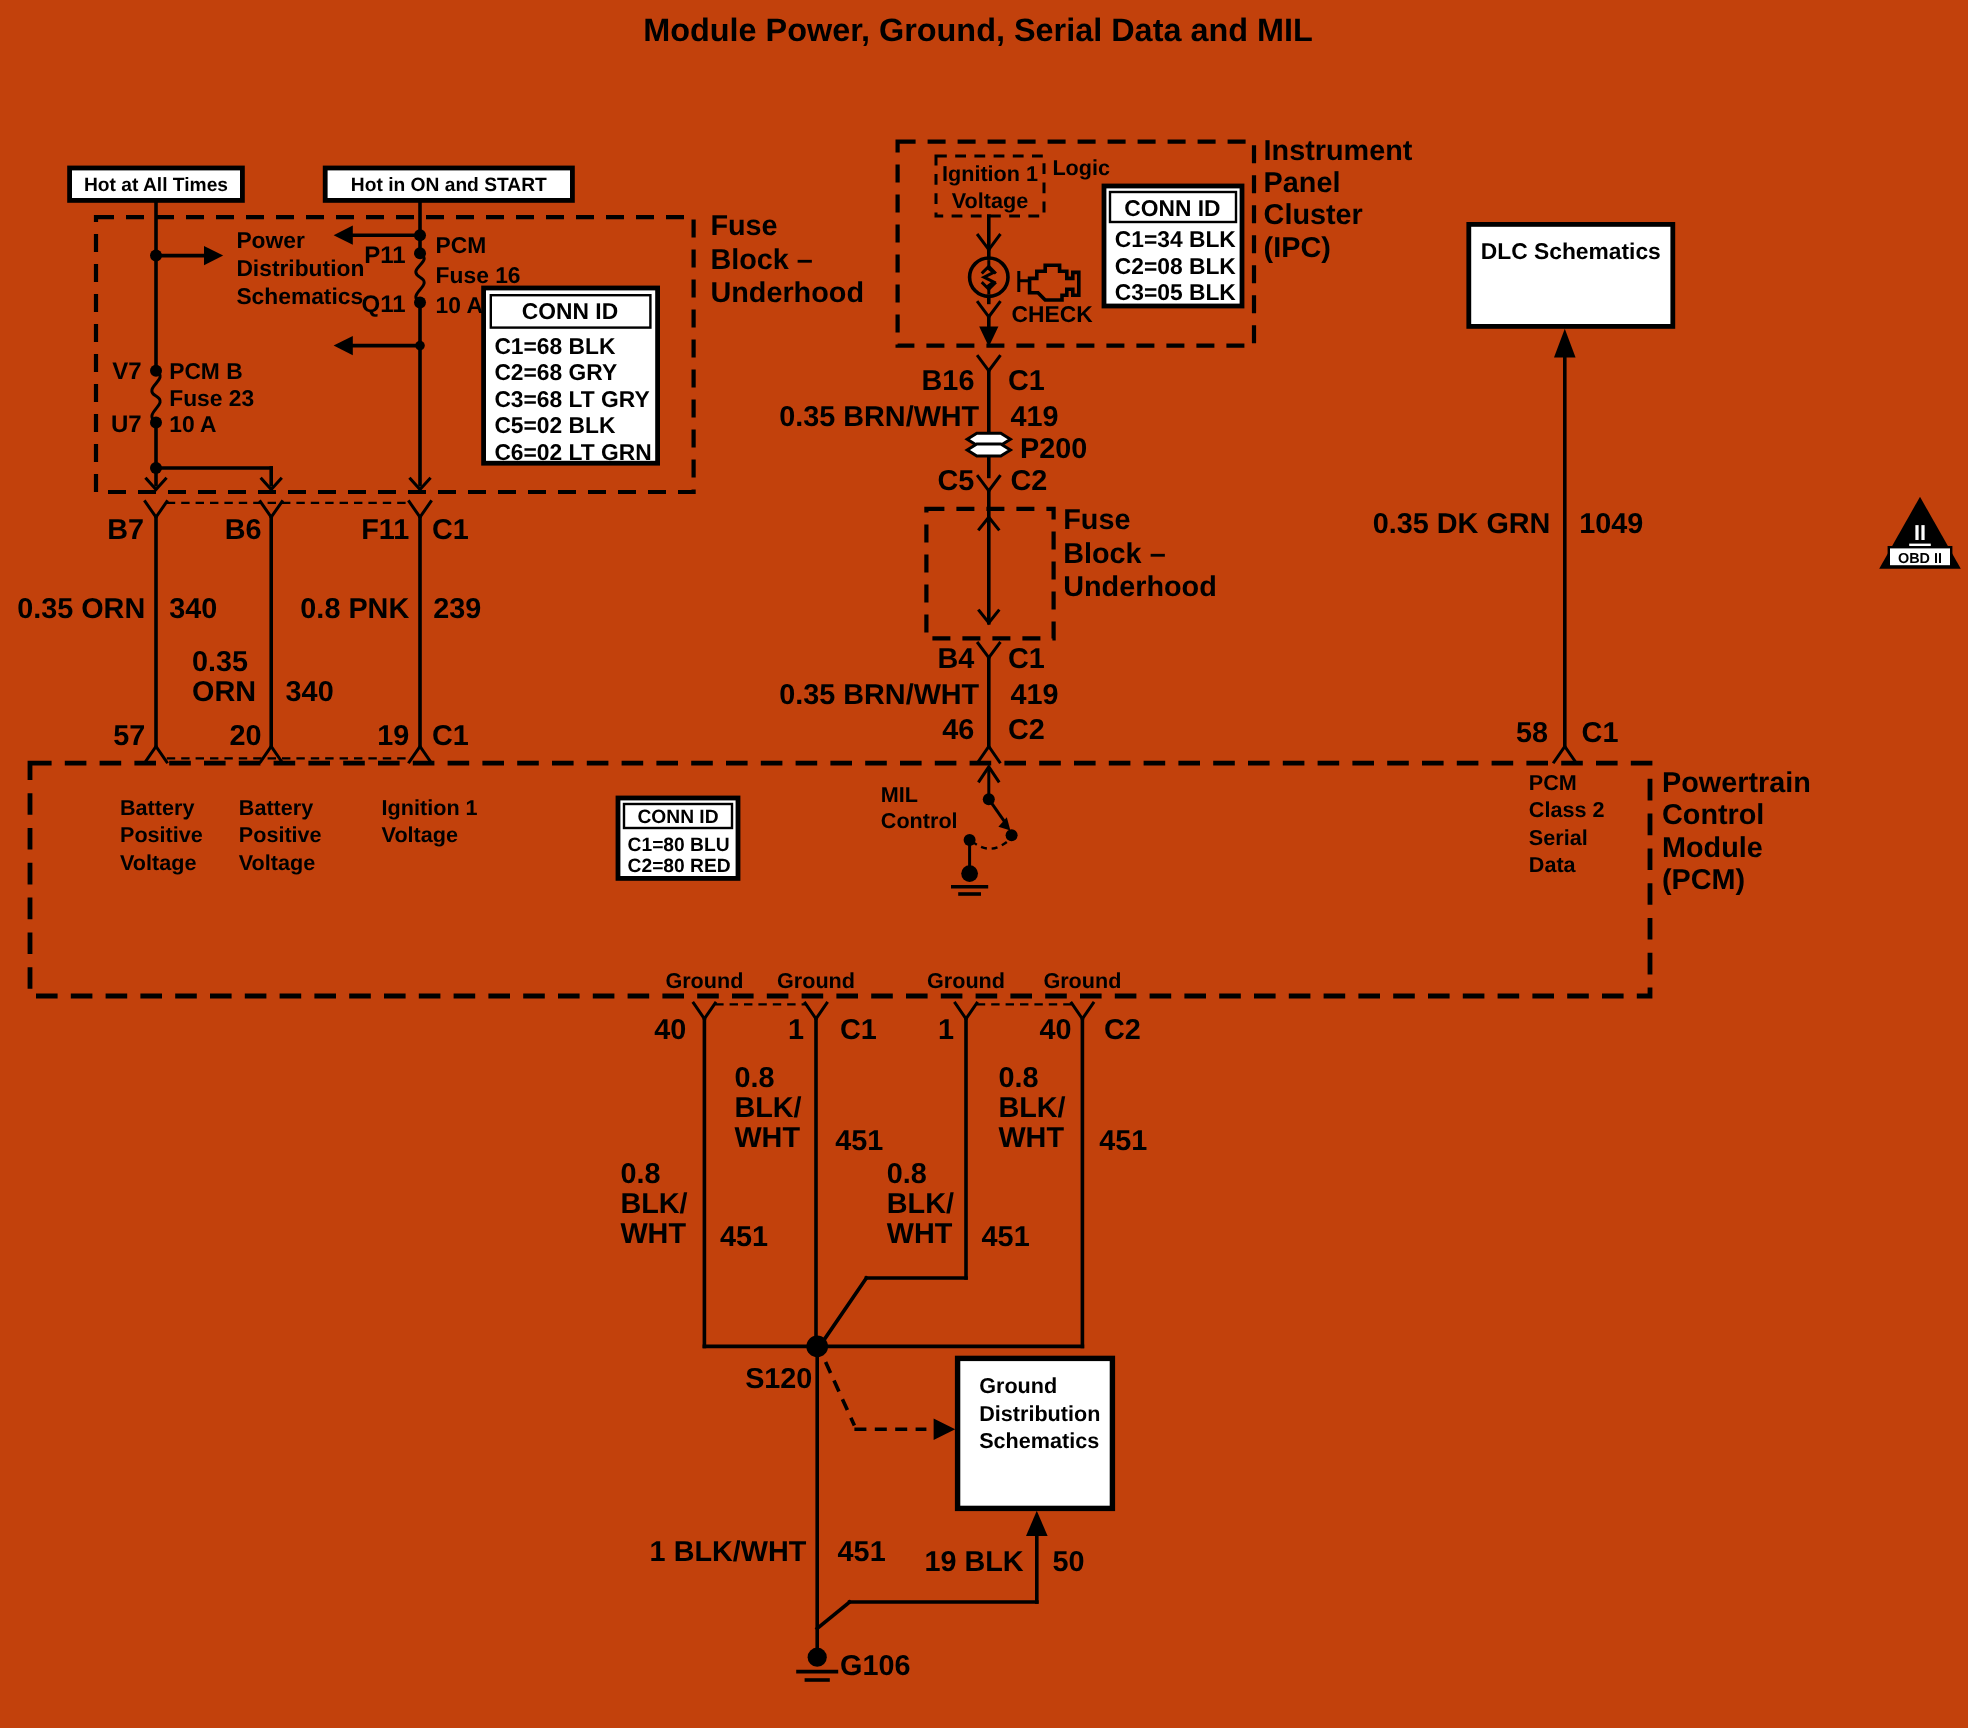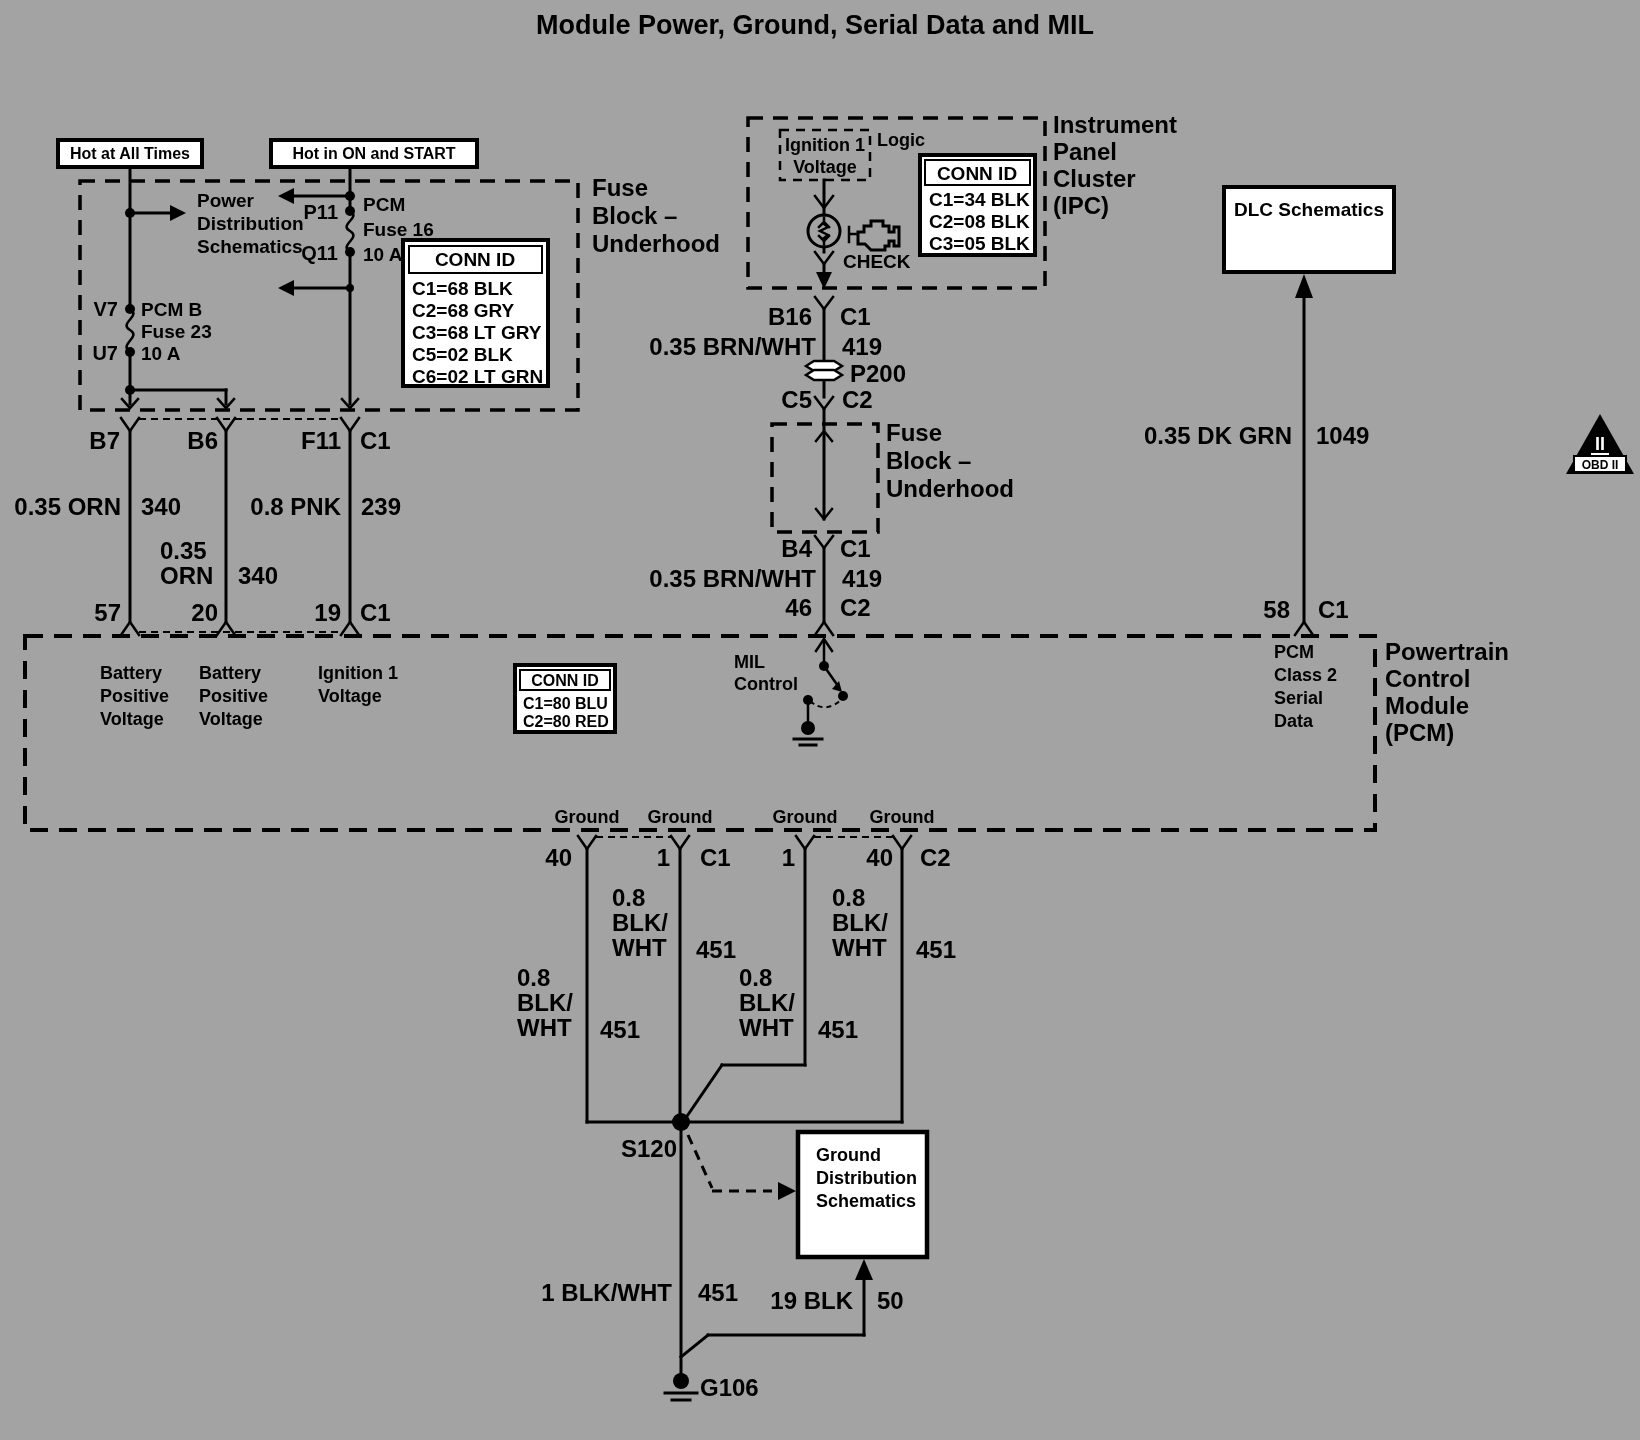--- a/index.html
+++ b/index.html
@@ -1,16 +1,16 @@
 <!DOCTYPE html>
 <html><head>
 <meta charset="utf-8">
 <style>
   html,body{margin:0;padding:0;background:#fff}
-  .page{width:1640px;height:1440px;position:relative;background:#a3a3a3}
+  .page{width:1640px;height:1440px;position:relative;background:#c2410c}
   svg{display:block}
   text{font-family:"Liberation Sans","DejaVu Sans",sans-serif;font-weight:700;fill:#000}
   .t27{font-size:27px}.t24{font-size:24px}.t20{font-size:20px}.t19{font-size:19px}
   .t18{font-size:18px}.t16{font-size:16px}.t12{font-size:12px}
   .mid{text-anchor:middle}.end{text-anchor:end}
   .w{stroke:#000;stroke-width:3;fill:none;stroke-linecap:square}
   .w2{stroke:#000;stroke-width:2.5;fill:none;stroke-linecap:square}
   .tdash{stroke:#000;stroke-width:1.8;stroke-dasharray:7 5;fill:none}
   .dbox{fill:none;stroke:#000;stroke-width:3.5;stroke-dasharray:15 10}
   .dbox2{fill:none;stroke:#000;stroke-width:2.5;stroke-dasharray:9 7}

